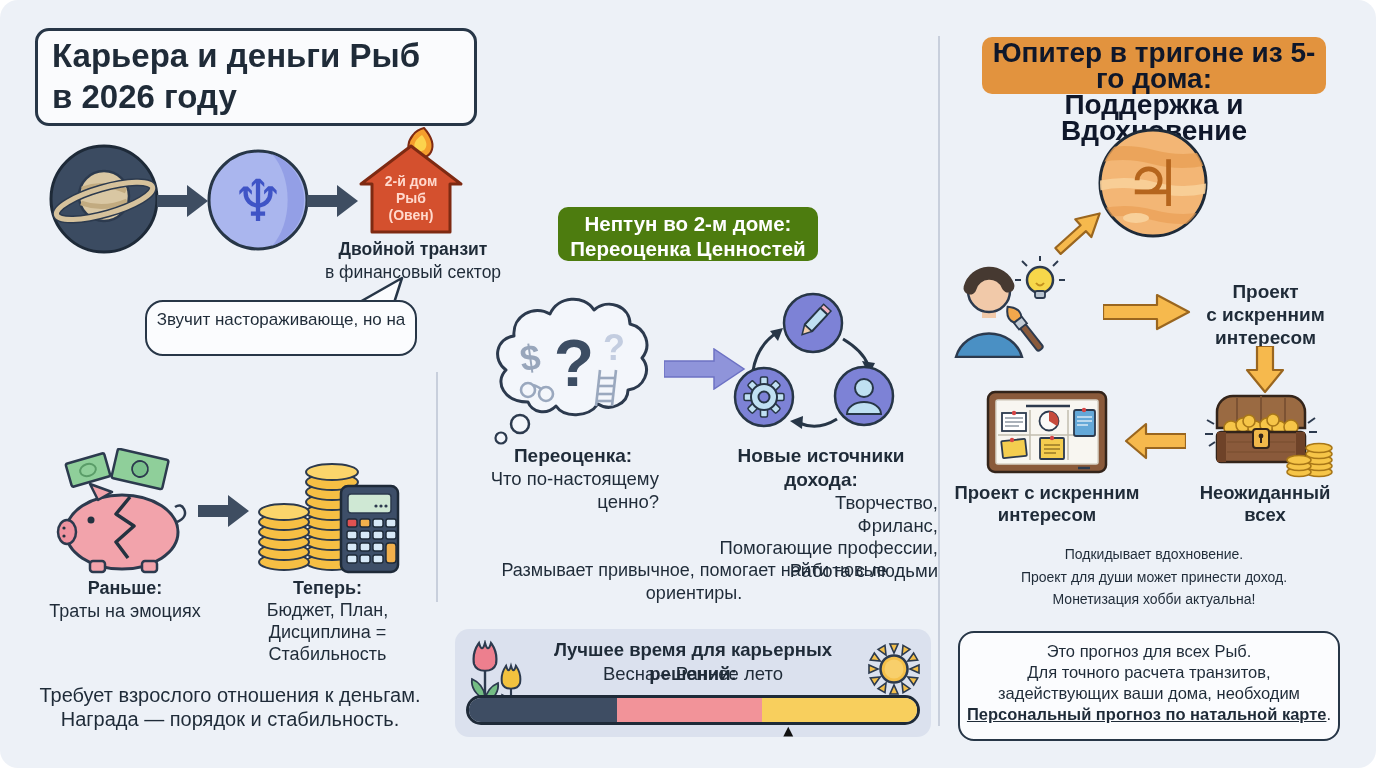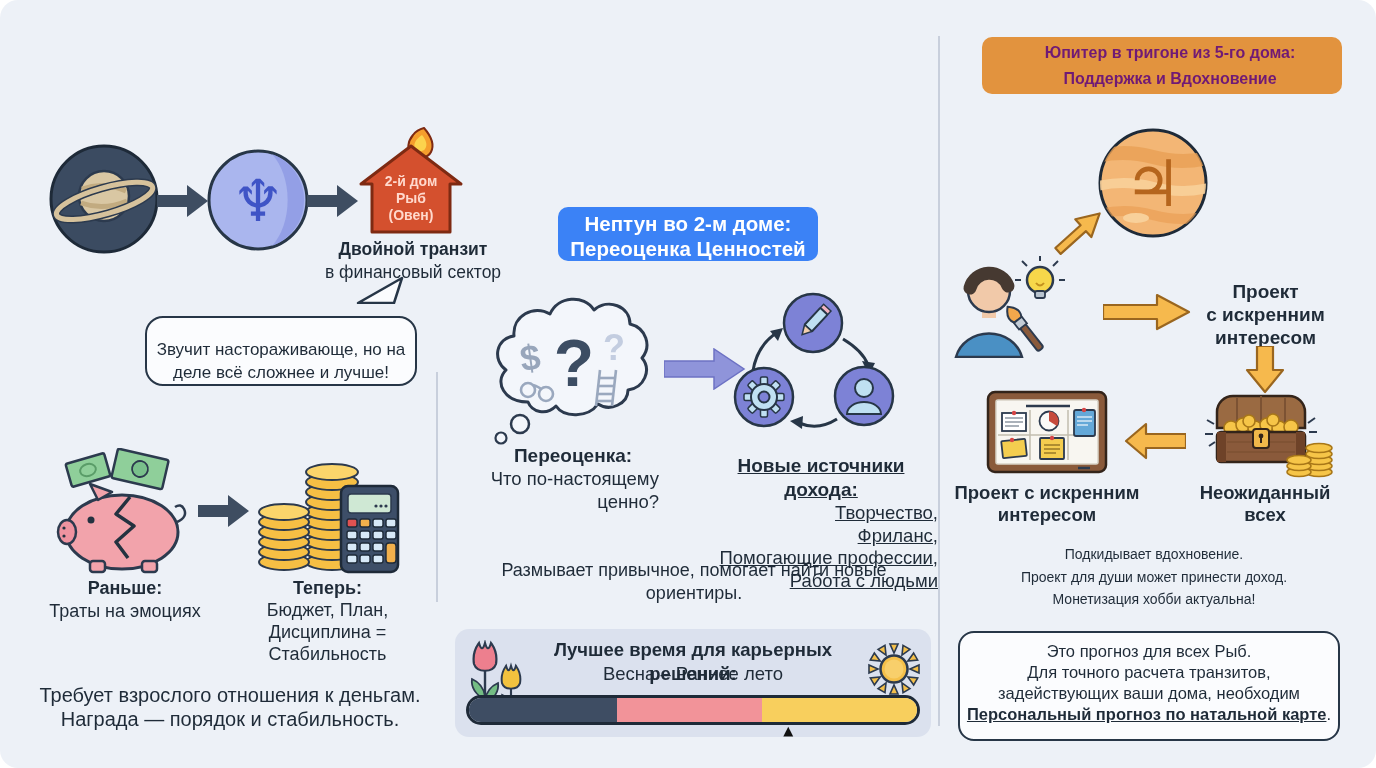--- a/index.html
+++ b/index.html
@@ -12,75 +12,79 @@
 
   
   #title-box{left:35px;top:28px;width:422px;height:88px;background:#fafbfd;border:3px solid #273647;border-radius:14px;padding:4px 0 0 14px;font-size:33px;font-weight:700;line-height:41px;}
   #saturn-icon{left:48px;top:143px;}
   #arrow-sn{left:157px;top:184px;}
   #neptune-icon{left:206px;top:148px;}
   #arrow-nh{left:307px;top:184px;}
   #house-icon{left:354px;top:124px;}
   #transit-caption{left:318px;top:238px;width:190px;font-size:17.5px;line-height:23px;}
   #bubble-tail{left:340px;top:276px;}
-  #bubble{left:145px;top:316px;width:268px;height:46px;background:#fbfcfe;border:2.5px solid #273647;border-radius:18px;font-size:17px;line-height:23px;padding-top:20px;}
+  #bubble{left:145px;top:300px;width:268px;height:46px;background:#fbfcfe;border:2.5px solid #273647;border-radius:18px;font-size:17px;line-height:23px;padding-top:6px;}
   #saturn-banner{left:67px;top:375px;width:316px;height:52px;background:#40536b;border-radius:10px;color:#ffffff;font-weight:700;font-size:21px;line-height:26px;padding-top:4px;}
   #piggy-icon{left:50px;top:448px;}
   #arrow-pc{left:198px;top:494px;}
   #coins-icon{left:254px;top:446px;}
   #before-block{left:30px;top:577px;width:190px;font-size:18px;line-height:23px;}
   #after-block{left:240px;top:577px;width:175px;font-size:18px;line-height:22px;}
   #left-footer{left:35px;top:683px;width:390px;font-size:20px;line-height:24px;}
 
   .divider{width:2px;background:#c8cfdc;}
   #div1{left:436px;top:372px;height:230px;}
   #div2{left:938px;top:36px;height:690px;}
 
   
-  #neptune-banner{left:558px;top:207px;width:260px;height:50px;background:#3b82f6;border-radius:10px;color:#ffffff;font-weight:700;font-size:20.5px;line-height:25px;padding-top:4px;}
+  #neptune-banner{left:558px;top:207px;width:260px;height:50px;background:#4d7c0f;border-radius:10px;color:#ffffff;font-weight:700;font-size:20.5px;line-height:25px;padding-top:4px;}
   #cloud-icon{left:486px;top:286px;}
   #arrow-purple{left:664px;top:348px;}
   #cycle-icon{left:733px;top:287px;}
   #revaluation{left:487px;top:444px;width:172px;}
   #revaluation .lbl,#sources .lbl{font-size:19px;font-weight:700;line-height:24px;}
   .txt-lines{font-size:18.5px;line-height:22.5px;text-align:right;}
-  #sources{left:704px;top:454px;width:234px;text-decoration:underline;}
+  #sources{left:704px;top:444px;width:234px;}
   #mid-paragraph{left:452px;top:559px;width:484px;font-size:18px;line-height:23px;}
   #timeline-box{left:455px;top:629px;width:476px;height:108px;background:#dbe1ee;border-radius:14px;}
   #tulips-icon{left:13px;top:11px;}
   #sun-icon{right:11px;top:14px;}
   #tl-title{left:64px;right:64px;top:9px;font-size:18.5px;line-height:24px;}
   #tl-sub{left:64px;right:64px;top:34px;font-size:18.5px;}
   #tl-bar-wrap{left:11px;right:11px;top:66px;height:42px;}
   #tl-bar{position:absolute;left:0;right:0;top:0;height:24px;border:3px solid #1e2a38;border-radius:99px;overflow:hidden;display:flex;}
   #tl-bar .seg{height:100%;}
   #timeline-marker{position:absolute;top:28px;transform:translateX(-50%);font-size:13px;color:#111;}
 
   
-  #jupiter-banner{left:982px;top:37px;width:344px;height:54px;background:#e2933e;border-radius:10px;color:#701a75;font-weight:700;font-size:16px;line-height:26px;padding-top:3px;padding-left:16px;}
+  #jupiter-banner{left:982px;top:37px;width:344px;height:54px;background:#e2933e;border-radius:10px;color:#0f172a;font-weight:700;font-size:28px;line-height:26px;padding-top:3px;}
   #jupiter-icon{left:1094px;top:124px;}
   #arrow-upright{left:1046px;top:198px;}
   #person-icon{left:948px;top:256px;}
   #arrow-right2{left:1103px;top:293px;}
   #project-text{left:1188px;top:280px;width:155px;font-size:19px;font-weight:700;line-height:23px;}
   #arrow-down{left:1245px;top:346px;}
   #board-icon{left:986px;top:390px;}
   #arrow-left2{left:1124px;top:422px;}
   #chest-icon{left:1203px;top:386px;}
   #board-label{left:952px;top:482px;width:190px;font-size:18.5px;font-weight:700;line-height:21.5px;}
   #chest-label{left:1190px;top:482px;width:150px;font-size:18.5px;font-weight:700;line-height:21.5px;}
   #right-paragraph{left:958px;top:543px;width:392px;font-size:14px;line-height:22.5px;}
   #right-footer{left:958px;top:631px;width:378px;height:98px;background:#fbfcfe;border:2.5px solid #273647;border-radius:16px;font-size:16.5px;line-height:21px;padding-top:8px;}
   #right-footer .u{font-weight:700;text-decoration:underline;}
 </style>
 </head>
 <body>
 
 <div id="stage">
 
+  <div id="title-box" class="abs">
+    <div>Карьера и деньги Рыб</div>
+    <div>в 2026 году</div>
+  </div>
 
   <svg id="saturn-icon" class="abs" width="112" height="112" viewBox="0 0 112 112">
     <circle cx="56" cy="56" r="53" fill="#3b4b61" stroke="#1e2a38" stroke-width="3"></circle>
     <circle cx="56" cy="53" r="25" fill="#d9c7a3" stroke="#2c3a4e" stroke-width="2.5"></circle>
     <path d="M 34 46 q 22 -8 44 2" stroke="#c2ab80" stroke-width="5" fill="none"></path>
     <path d="M 33 60 q 23 8 46 -2" stroke="#c2ab80" stroke-width="5" fill="none"></path>
     <g transform="rotate(-16 56 56)">
       <ellipse cx="56" cy="58" rx="50" ry="13" fill="none" stroke="#2c3a4e" stroke-width="8"></ellipse>
       <ellipse cx="56" cy="58" rx="50" ry="13" fill="none" stroke="#d6c29c" stroke-width="5"></ellipse>
     </g>
@@ -113,21 +117,20 @@
     <div class="b">Двойной транзит</div>
     <div>в финансовый сектор</div>
   </div>
 
   <svg id="bubble-tail" class="abs" width="90" height="28" viewBox="0 0 90 28">
     <polygon points="18,27 62,2 54,27" fill="#fbfcfe" stroke="#273647" stroke-width="2.5" stroke-linejoin="round"></polygon>
   </svg>
 
   <div id="bubble" class="abs center">
     <div>Звучит настораживающе, но на</div>
-    <div>деле всё сложнее и лучше!</div>
   </div>
 
 
   <svg id="piggy-icon" class="abs" width="150" height="128" viewBox="0 0 150 128">
     <g>
       <rect x="18" y="10" width="40" height="24" rx="2" fill="#8fcf9a" stroke="#2c3a4e" stroke-width="2.5" transform="rotate(-16 38 22)"></rect>
       <ellipse cx="38" cy="22" rx="8" ry="6" fill="none" stroke="#5a9c68" stroke-width="2" transform="rotate(-16 38 22)"></ellipse>
       <rect x="64" y="6" width="52" height="30" rx="2" fill="#8fcf9a" stroke="#2c3a4e" stroke-width="2.5" transform="rotate(13 90 21)"></rect>
       <circle cx="90" cy="21" r="8" fill="#79c08b" stroke="#2c3a4e" stroke-width="1.8" transform="rotate(13 90 21)"></circle>
     </g>

